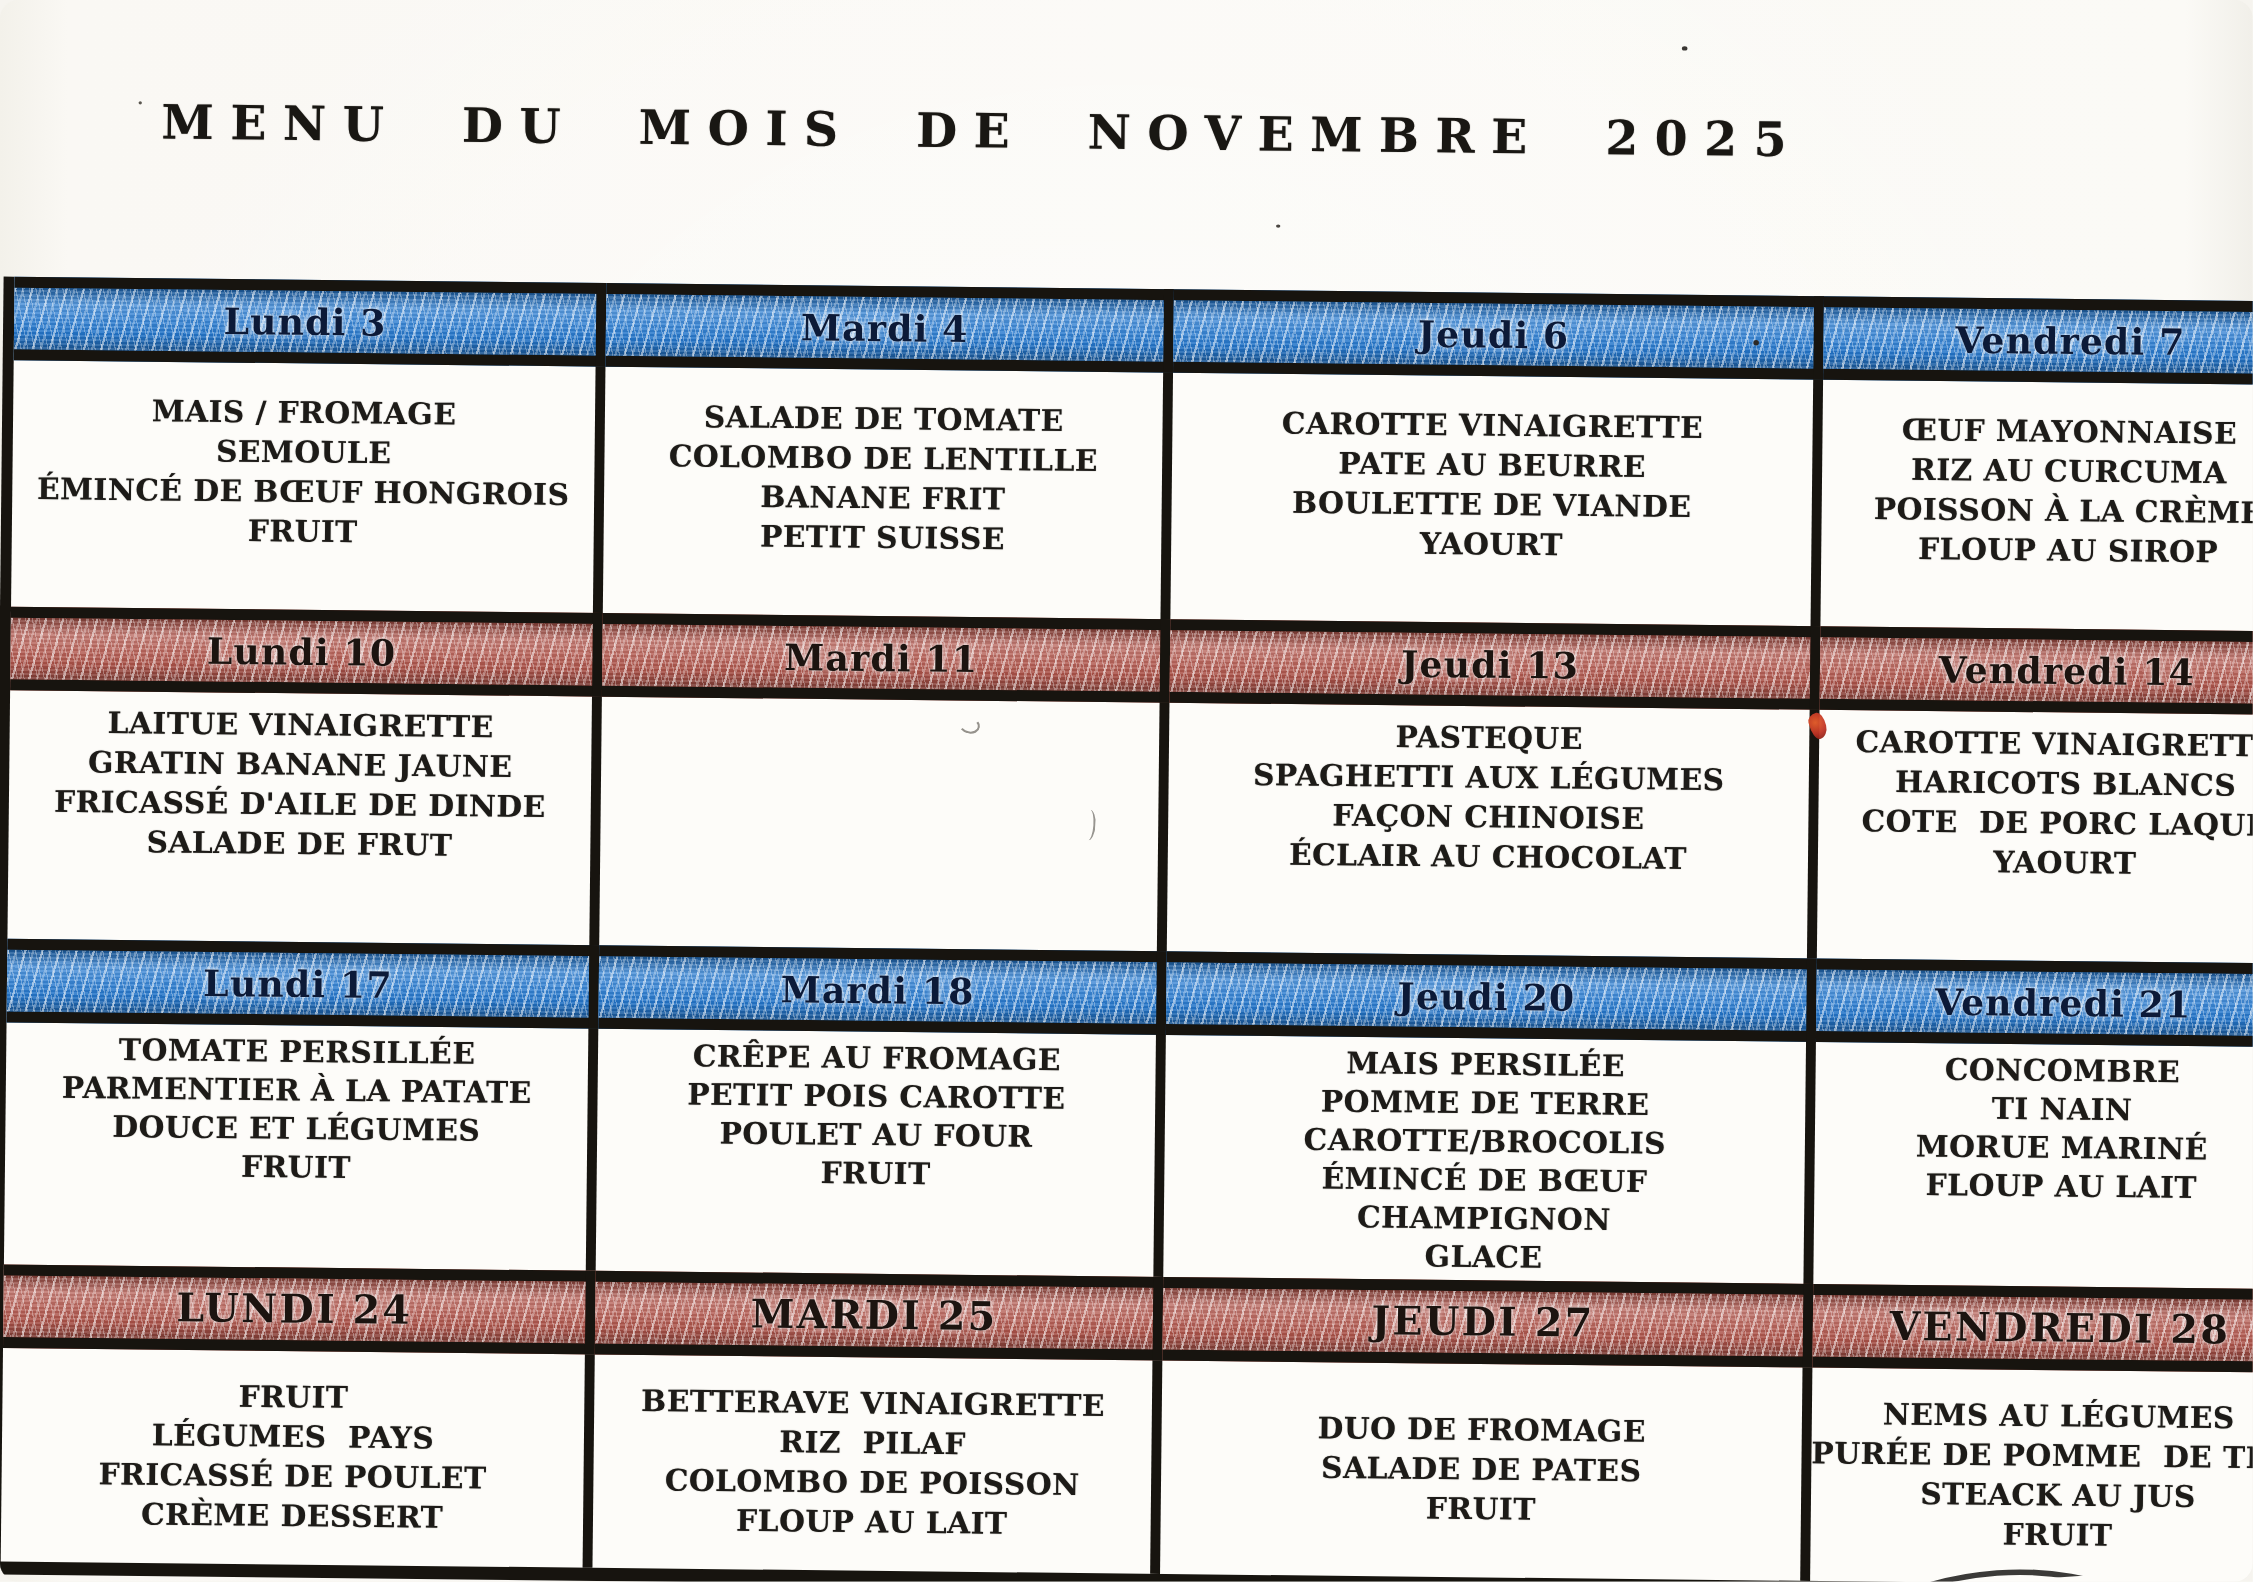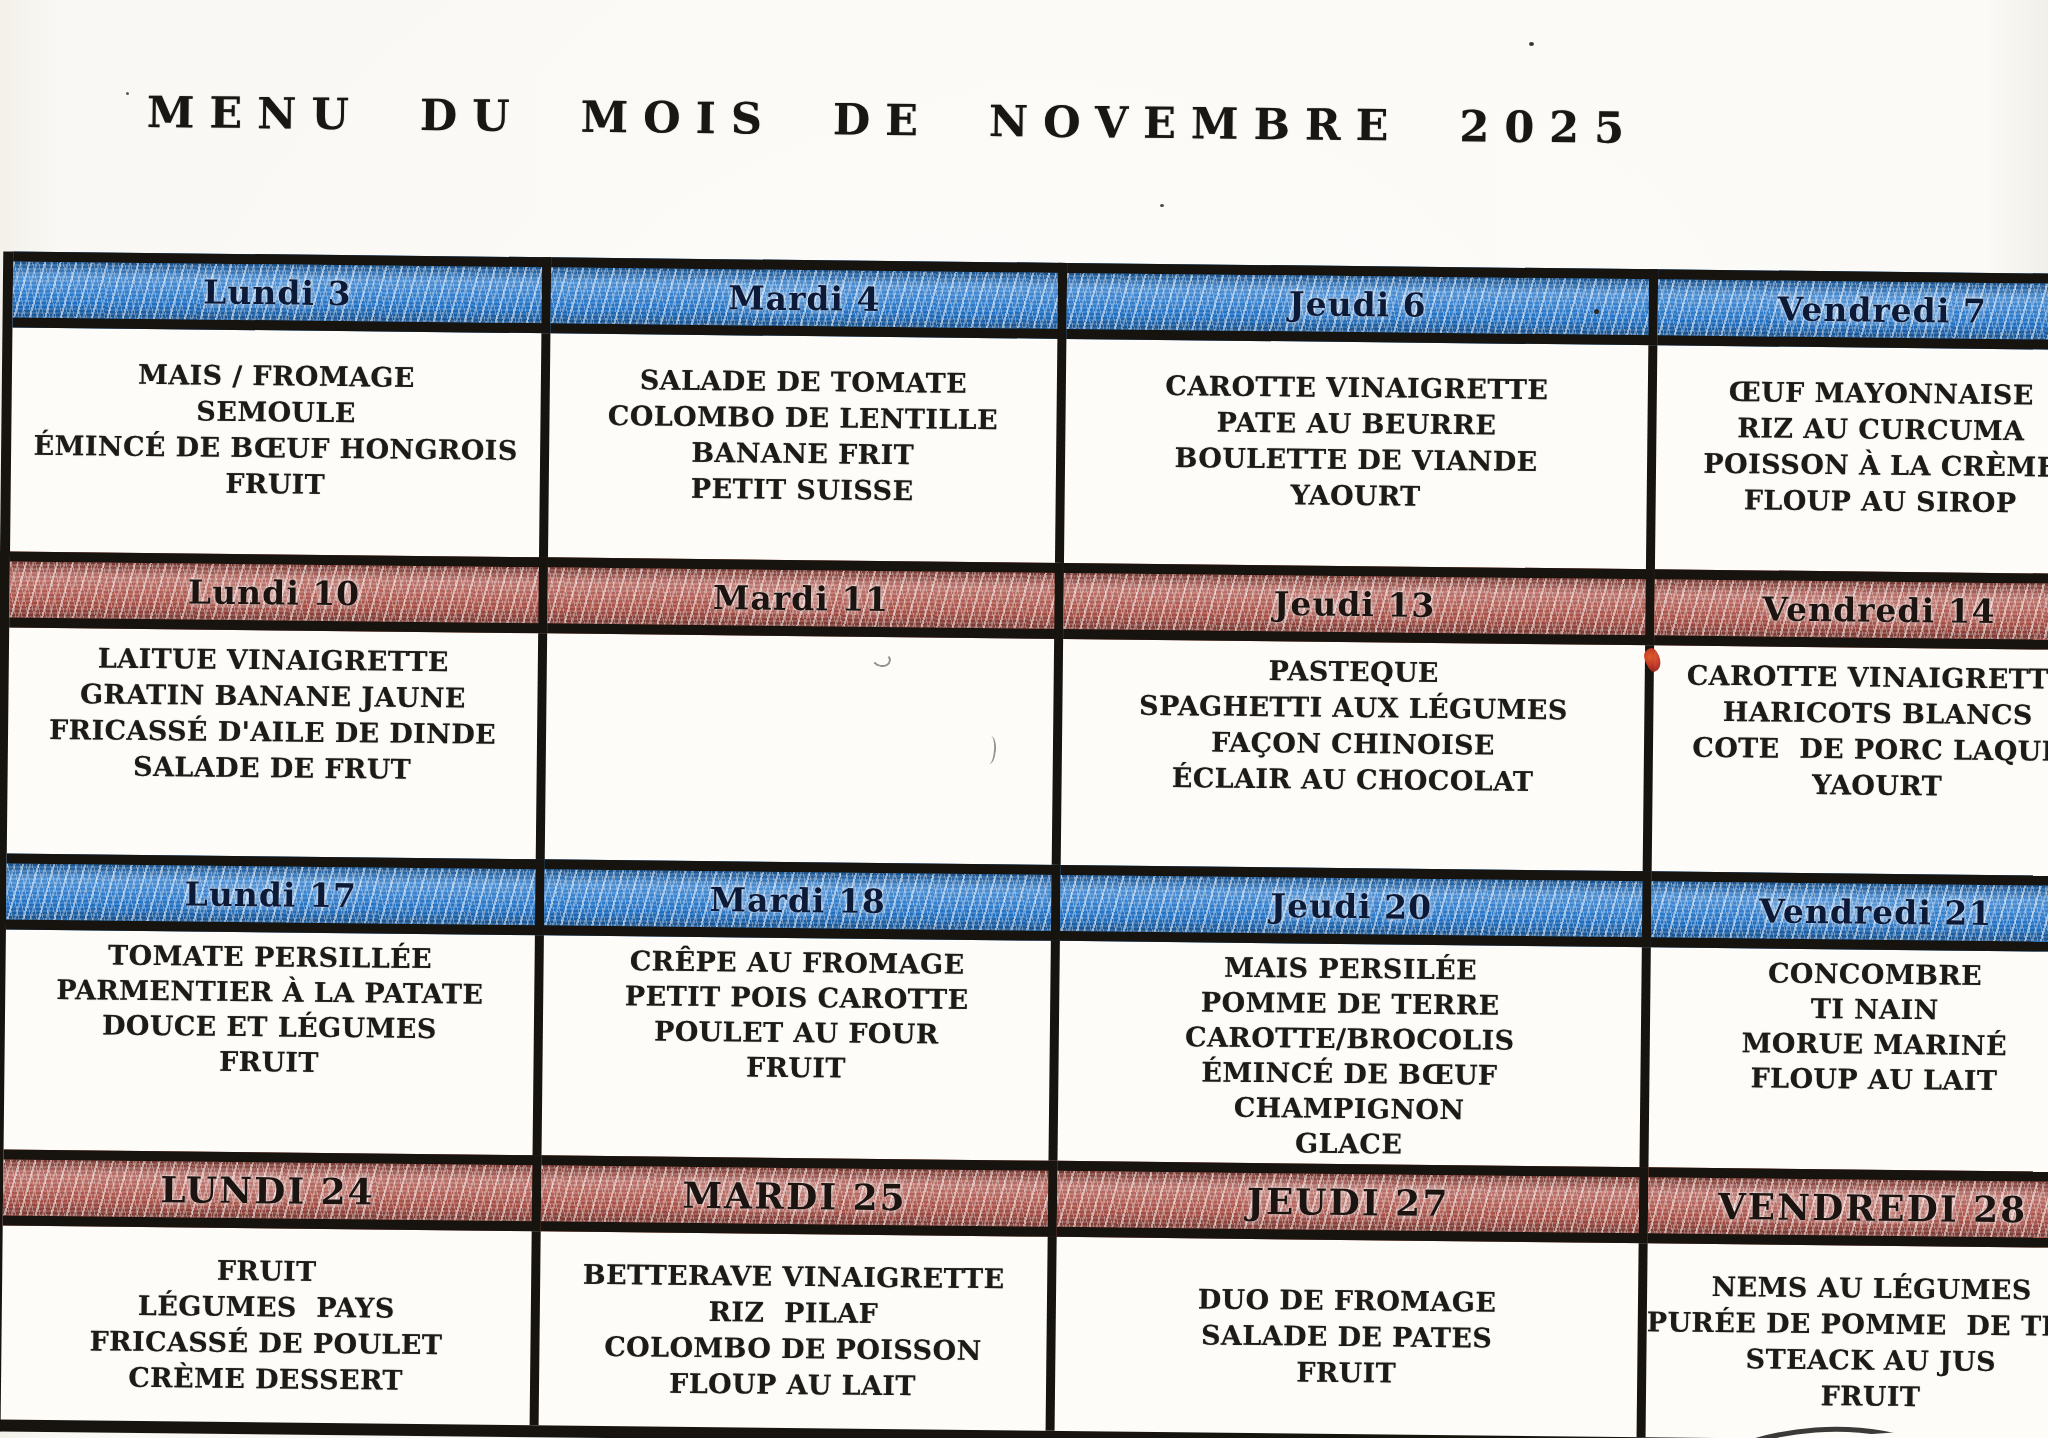--- a/index.html
+++ b/index.html
@@ -6,20 +6,21 @@
   body{
     width:2048px;height:1438px;overflow:hidden;
     background:#f6f4ef;
     font-family:"DejaVu Serif","Liberation Serif",serif;
   }
   .page{
     position:relative;width:2048px;height:1438px;overflow:hidden;
     background:
       radial-gradient(ellipse at 50% 40%, rgba(255,255,255,.6), rgba(0,0,0,0) 70%),
       linear-gradient(90deg, #f3f1ea 0%, #faf8f4 3%, #fbfaf6 97%, #f1efe9 100%);
+    border-radius: 17px;
   }
   .scan{
     position:absolute;left:0;top:0;width:2048px;
     transform:rotate(0.62deg);transform-origin:60px 0;
   }
   
   .title{
     position:absolute;left:148px;top:86px;
     font-size:43px;font-weight:700;color:#191713;
     letter-spacing:15px;word-spacing:26px;white-space:nowrap;

